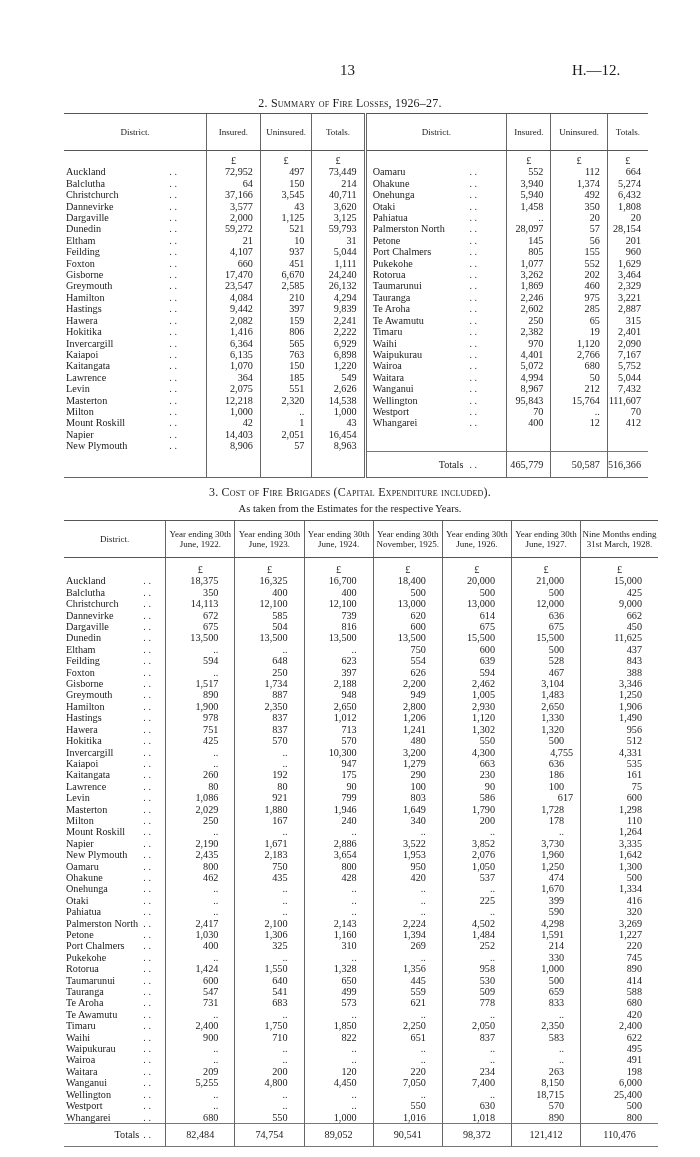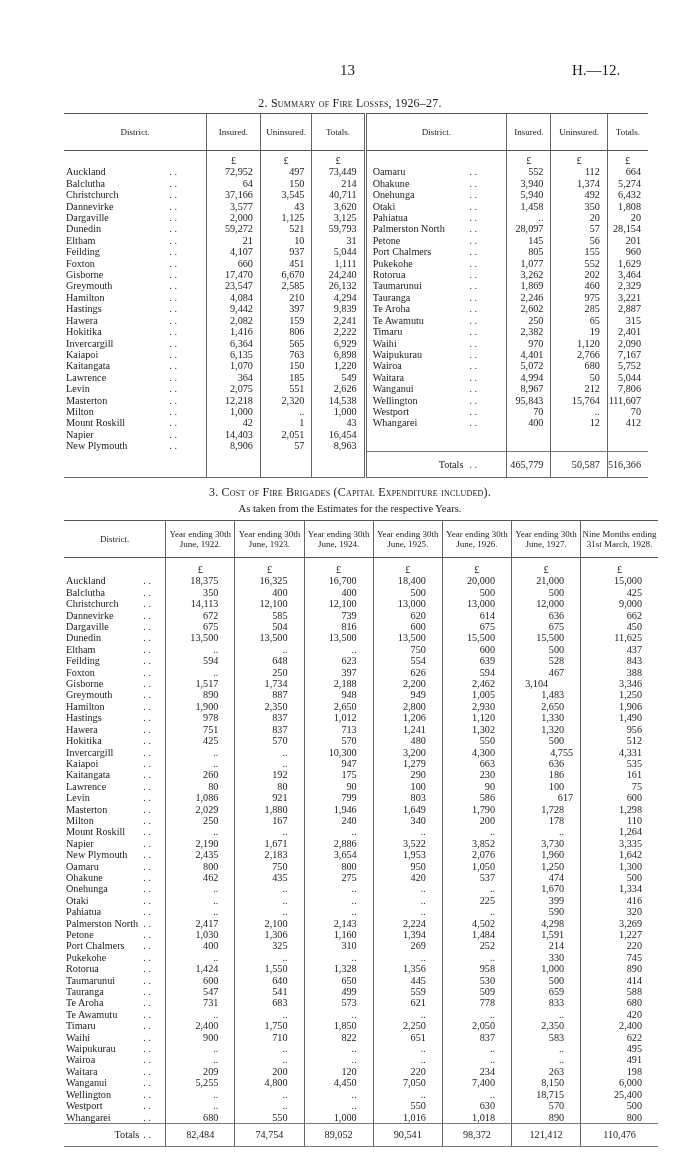--- a/index.html
+++ b/index.html
@@ -300,21 +300,21 @@
       <tr>
         <td class="dist">Levin</td>
         <td class="dots">. .</td>
         <td class="vl num">2,075</td>
         <td class="vl num">551</td>
         <td class="vl num">2,626</td>
         <td class="dvl dist" style="padding-left:6px">Wanganui</td>
         <td class="dots">. .</td>
         <td class="vl num">8,967</td>
         <td class="vl num">212</td>
-        <td class="vl num">7,806</td>
+        <td class="vl num">7,432</td>
       </tr>
       <tr>
         <td class="dist">Masterton</td>
         <td class="dots">. .</td>
         <td class="vl num">12,218</td>
         <td class="vl num">2,320</td>
         <td class="vl num">14,538</td>
         <td class="dvl dist" style="padding-left:6px">Wellington</td>
         <td class="dots">. .</td>
         <td class="vl num">95,843</td>
@@ -401,21 +401,21 @@
       <col style="width:68px">
       <col style="width:68px">
       <col style="width:76px">
   </colgroup>
   <thead>
     <tr>
       <th colspan="2">District.</th>
       <th class="vl" style="white-space:normal">Year ending 30th June, 1922.</th>
       <th class="vl" style="white-space:normal">Year ending 30th June, 1923.</th>
       <th class="vl" style="white-space:normal">Year ending 30th June, 1924.</th>
-      <th class="vl" style="white-space:normal">Year ending 30th June, 1925.</th>
+      <th class="vl" style="white-space:normal">Year ending 30th November, 1925.</th>
       <th class="vl" style="white-space:normal">Year ending 30th June, 1926.</th>
       <th class="vl" style="white-space:normal">Year ending 30th June, 1927.</th>
       <th class="vl" style="white-space:normal">Nine Months ending 31st March, 1928.</th>
     </tr>
   </thead>
   <tbody id="t2body">
       <tr class="pound">
         <td colspan="2" style="height:16px"></td>
         <td class="vl" style="padding-top:6px">£</td>
         <td class="vl" style="padding-top:6px">£</td>
@@ -525,21 +525,21 @@
         <td class="vl num" style="padding-right:16px">388</td>
       </tr>
       <tr>
         <td class="dist">Gisborne</td>
         <td class="dots">. .</td>
         <td class="vl num" style="padding-right:16px">1,517</td>
         <td class="vl num" style="padding-right:16px">1,734</td>
         <td class="vl num" style="padding-right:16px">2,188</td>
         <td class="vl num" style="padding-right:16px">2,200</td>
         <td class="vl num" style="padding-right:16px">2,462</td>
-        <td class="vl num" style="padding-right:32px">3,104</td>
+        <td class="vl num" style="padding-right:16px">3,104</td>
         <td class="vl num" style="padding-right:16px">3,346</td>
       </tr>
       <tr>
         <td class="dist">Greymouth</td>
         <td class="dots">. .</td>
         <td class="vl num" style="padding-right:16px">890</td>
         <td class="vl num" style="padding-right:16px">887</td>
         <td class="vl num" style="padding-right:16px">948</td>
         <td class="vl num" style="padding-right:16px">949</td>
         <td class="vl num" style="padding-right:16px">1,005</td>
@@ -709,21 +709,21 @@
         <td class="vl num" style="padding-right:16px">950</td>
         <td class="vl num" style="padding-right:16px">1,050</td>
         <td class="vl num" style="padding-right:16px">1,250</td>
         <td class="vl num" style="padding-right:16px">1,300</td>
       </tr>
       <tr>
         <td class="dist">Ohakune</td>
         <td class="dots">. .</td>
         <td class="vl num" style="padding-right:16px">462</td>
         <td class="vl num" style="padding-right:16px">435</td>
-        <td class="vl num" style="padding-right:16px">275</td>
+        <td class="vl num" style="padding-right:16px">428</td>
         <td class="vl num" style="padding-right:16px">420</td>
         <td class="vl num" style="padding-right:16px">537</td>
         <td class="vl num" style="padding-right:16px">474</td>
         <td class="vl num" style="padding-right:16px">500</td>
       </tr>
       <tr>
         <td class="dist">Onehunga</td>
         <td class="dots">. .</td>
         <td class="vl num" style="padding-right:16px">..</td>
         <td class="vl num" style="padding-right:16px">..</td>

